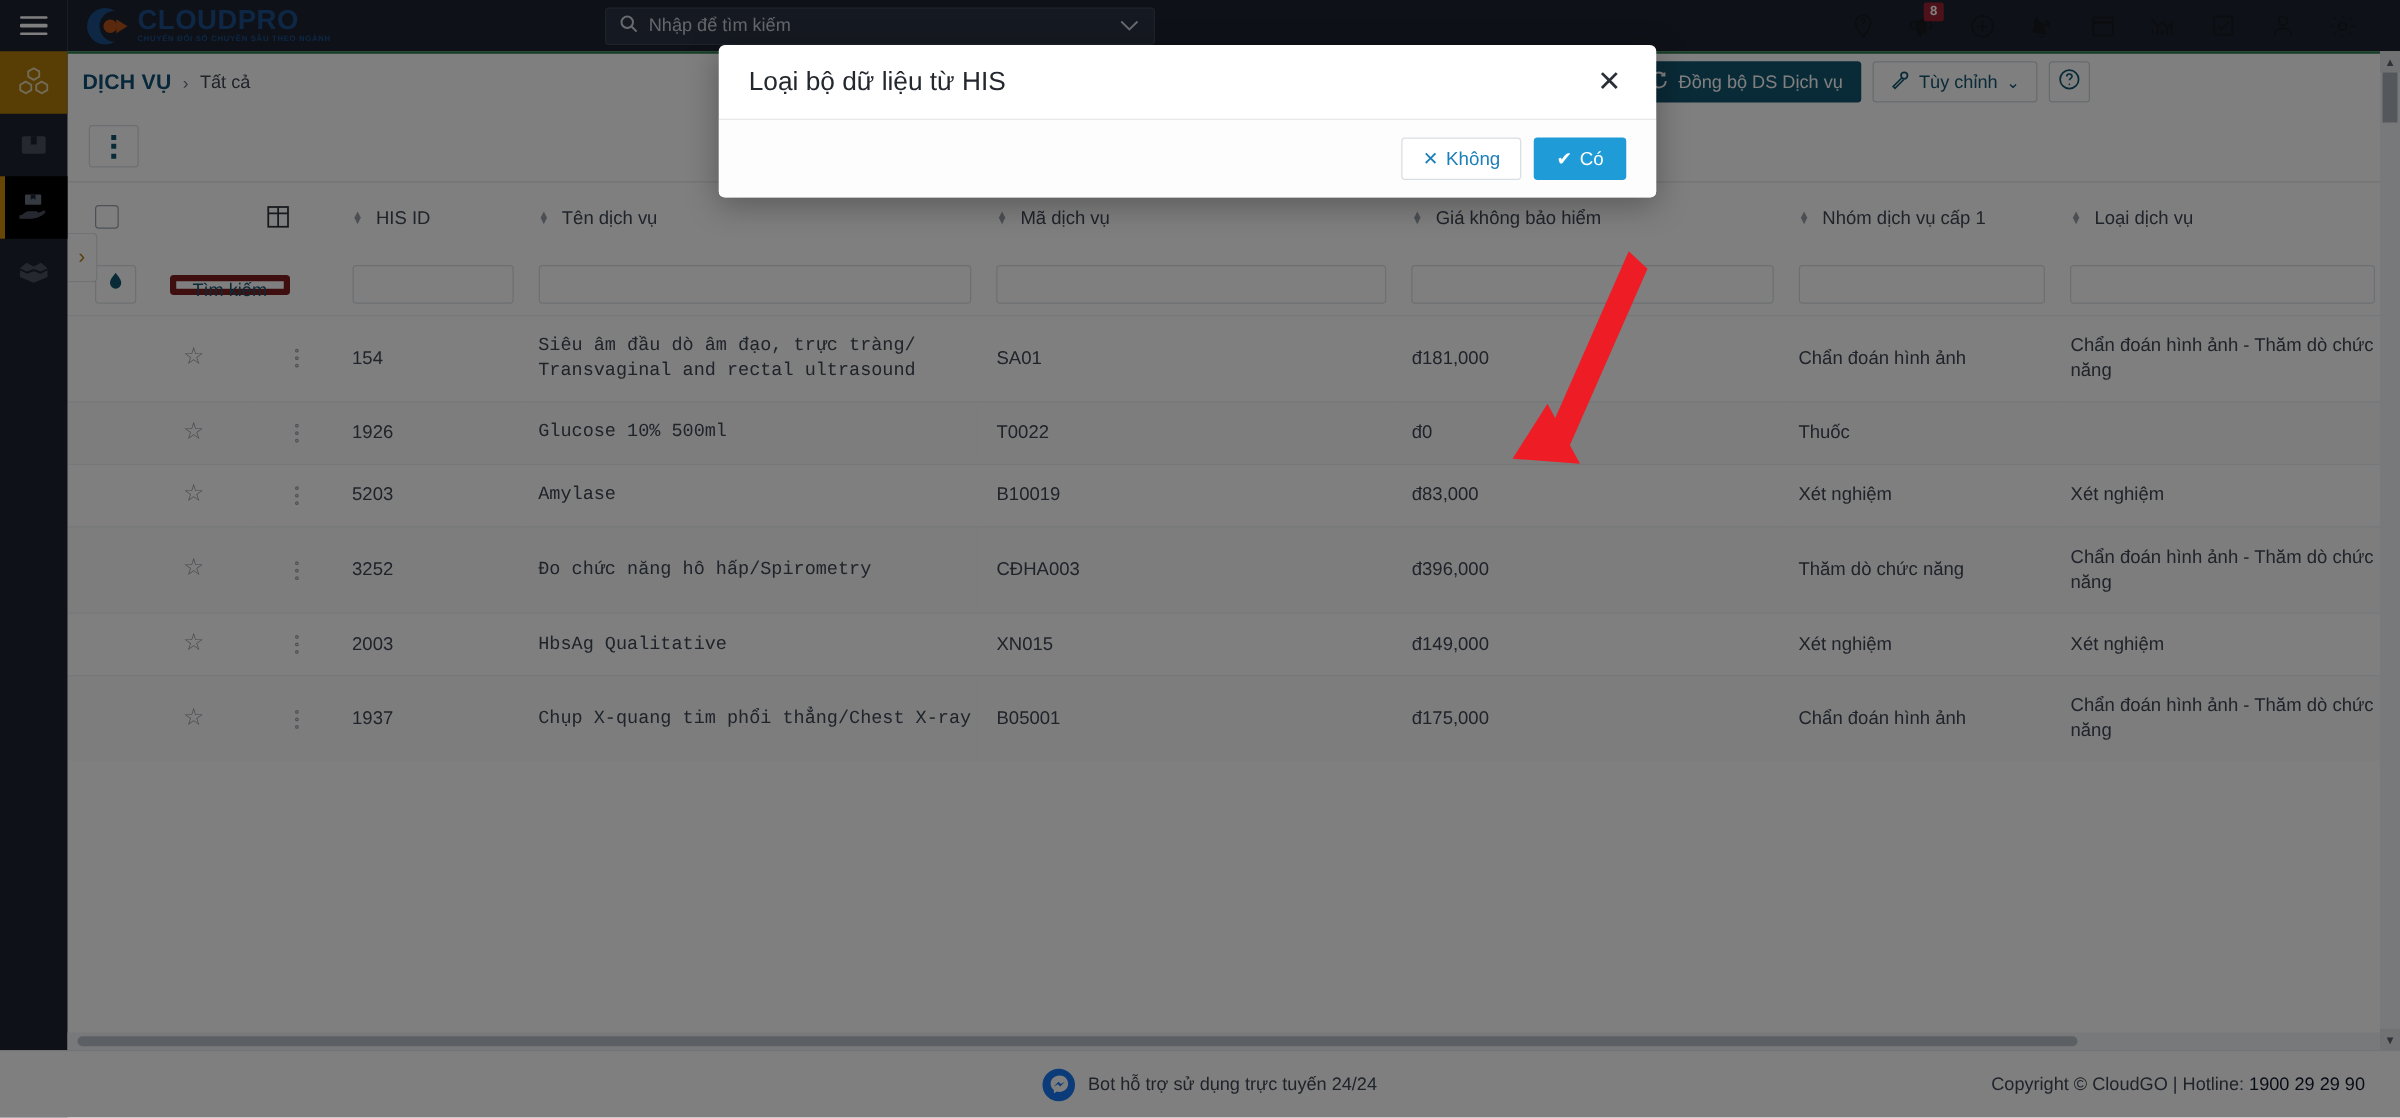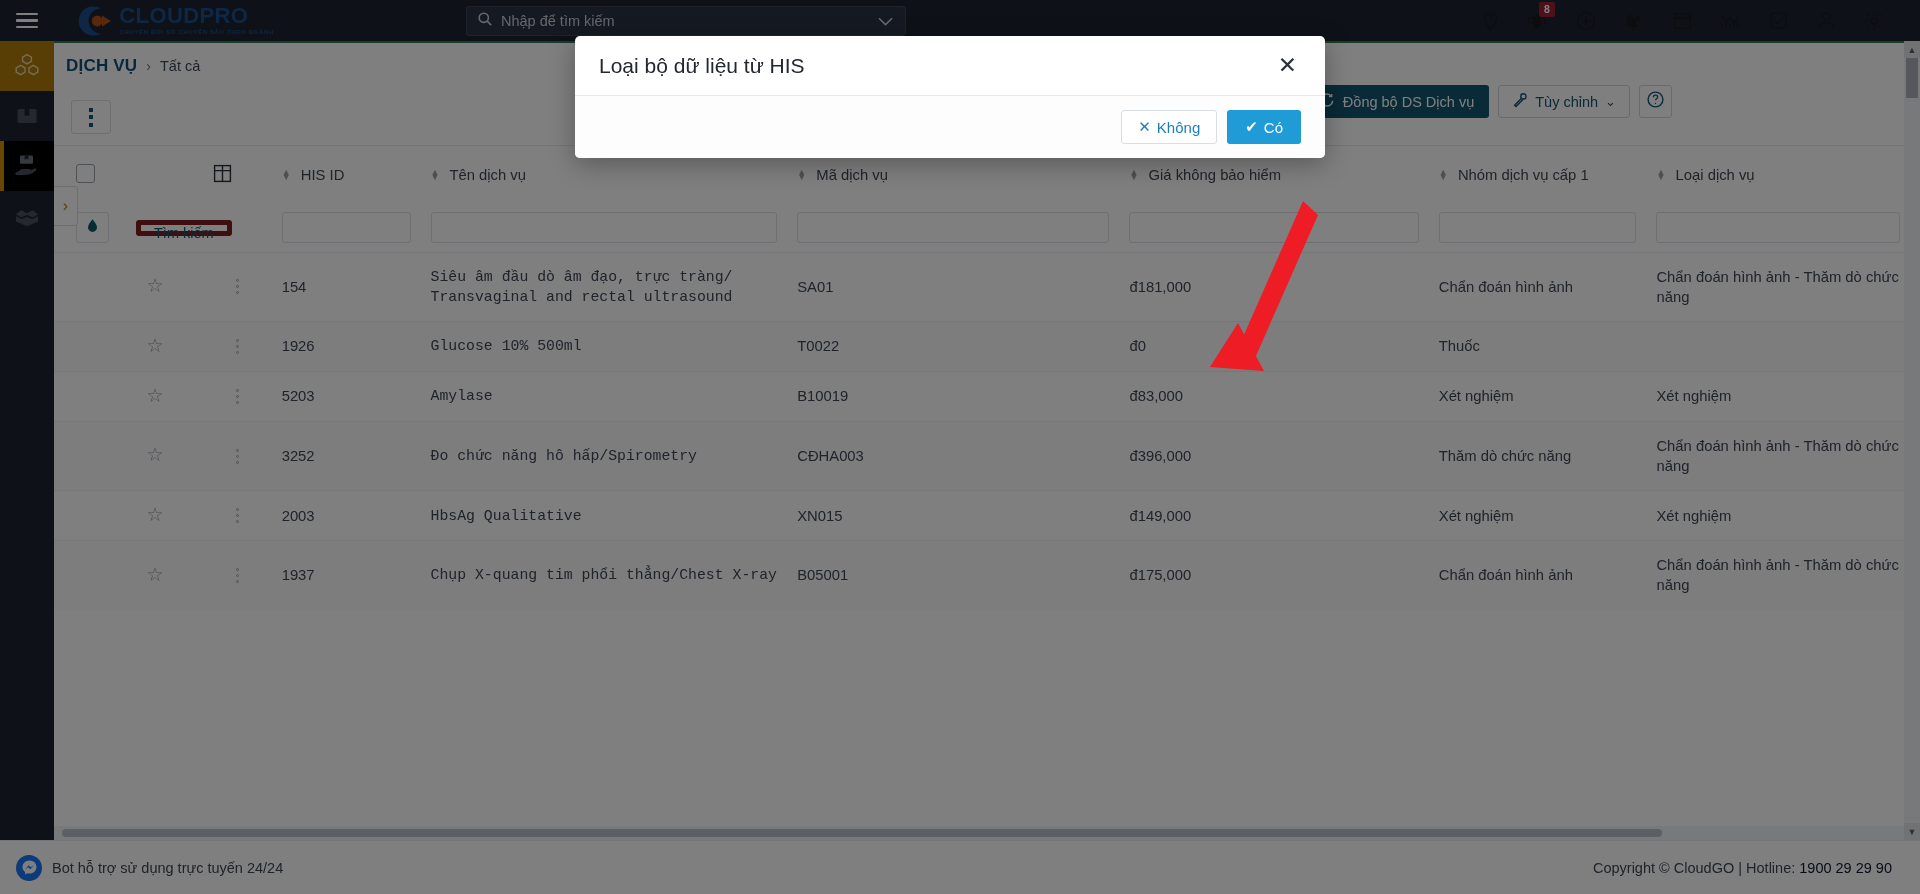--- a/index.html
+++ b/index.html
@@ -44,33 +44,33 @@
     content: ""; position: absolute; left: 0; top: 0; bottom: 0; width: 4px; background: #d08c0c;
   }
 
   
   .header {
     position: absolute; left: 54px; top: 0; width: 1866px; height: 41px;
     background: #1d2430;
     display: flex; align-items: center;
     z-index: 6;
   }
-  .logo-wrap { display: flex; align-items: center; padding-left: 14px; width: 220px; justify-content: flex-end; }
+  .logo-wrap { display: flex; align-items: center; padding-left: 14px; width: 220px; }
   .logo-mark { width: 36px; height: 34px; position: relative; flex: none; }
   .logo-text { margin-left: 6px; line-height: 1; }
   .logo-text .t1 {
     font-size: 22px; font-weight: bold; color: #1a4f8a; letter-spacing: 0.4px;
   }
   .logo-text .t2 {
     font-size: 6.2px; font-weight: bold; color: #1a4f8a; letter-spacing: 0.55px;
     margin-top: 2px;
   }
 
   .searchbox {
-    position: absolute; left: 412px; top: 6px;
+    position: absolute; left: 430px; top: 6px;
     width: 440px; height: 30px;
     background: #2b3342;
     border: 1px solid #3d4656;
     border-radius: 3px;
     display: flex; align-items: center;
   }
   .searchbox .sico { margin: 0 8px 0 10px; }
   .searchbox input {
     flex: 1; background: transparent; border: none; outline: none;
     color: #cfd4dc; font-size: 14.5px; font-family: "Liberation Sans", sans-serif;
@@ -107,21 +107,21 @@
     display: flex; align-items: center;
   }
   .crumb-main {
     margin-left: 12px; color: #0e4f75; font-size: 17px; font-weight: bold;
     letter-spacing: 0.2px;
   }
   .crumb-sep { margin: 0 9px; color: #6b7280; font-size: 14px; }
   .crumb-sub { color: #3f4754; font-size: 14.5px; }
 
   .crumb-actions {
-    position: absolute; right: 14px; top: 6px; display: flex; align-items: flex-end; gap: 9px; margin-top: 36px;
+    position: absolute; right: 14px; top: 6px; display: flex; align-items: flex-end; gap: 9px;
   }
   .btn-primary {
     background: #12556f; color: #ffffff;
     height: 33px; padding: 0 15px; border: none; border-radius: 3px;
     font-size: 14.5px; display: flex; align-items: center; gap: 8px;
     font-family: "Liberation Sans", sans-serif; cursor: pointer;
   }
   .btn-outline {
     background: #ffffff; color: #12556f;
     height: 33px; padding: 0 13px; border: 1px solid #cfd6dd; border-radius: 3px;
@@ -225,21 +225,21 @@
   }
   .hscroll .thumb {
     position: absolute; left: 8px; top: 3px; width: 1600px; height: 8px;
     background: #b9bfc6; border-radius: 5px;
   }
 
   
   .footer {
     position: absolute; left: 0; bottom: 0; width: 1920px; height: 54px;
     background: #ffffff; border-top: 1px solid #e6e8ea; z-index: 8;
-    display: flex; align-items: center;
+    display: flex; align-items: center; justify-content: center;
   }
   .footer-left { display: flex; align-items: center; gap: 10px; margin-left: 16px; }
   .msg-circle {
     width: 26px; height: 26px; border-radius: 50%; background: #1877f2;
     display: flex; align-items: center; justify-content: center;
   }
   .footer-text { font-size: 14.5px; color: #3f4754; }
   .footer-right {
     position: absolute; right: 28px; font-size: 14.5px; color: #3f4754;
   }

